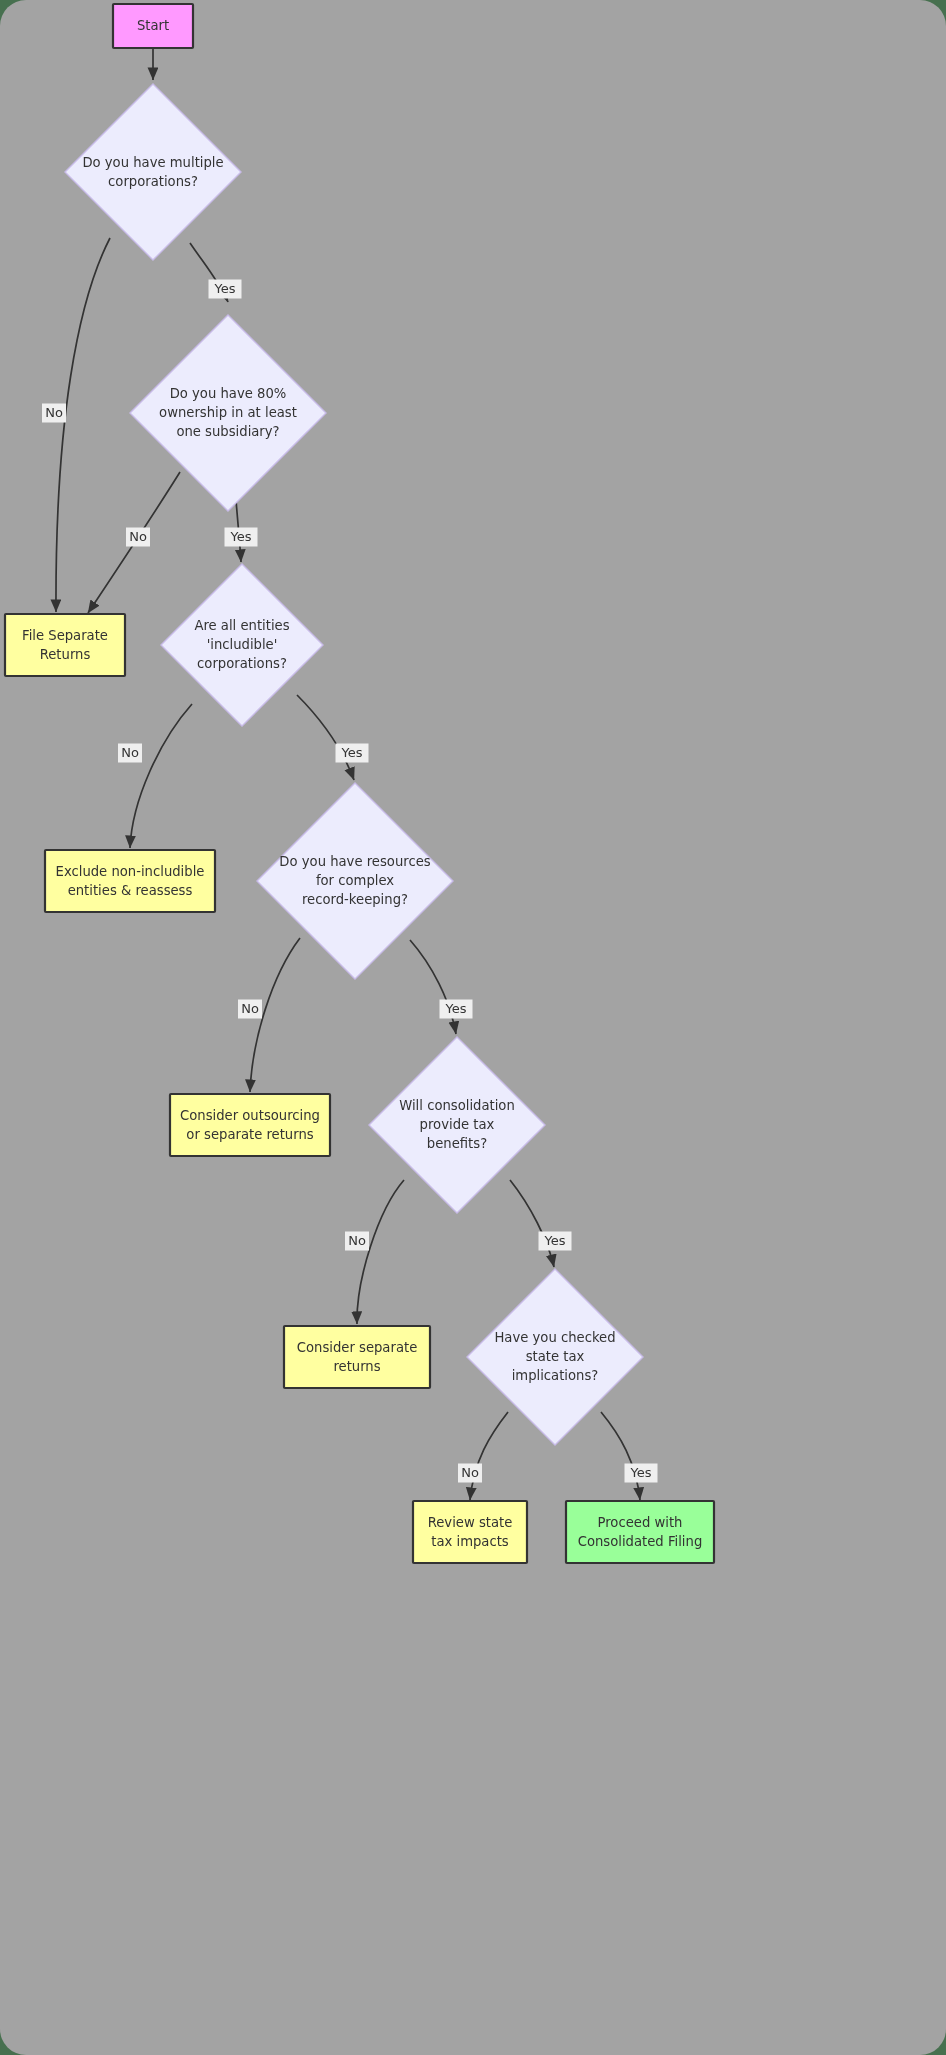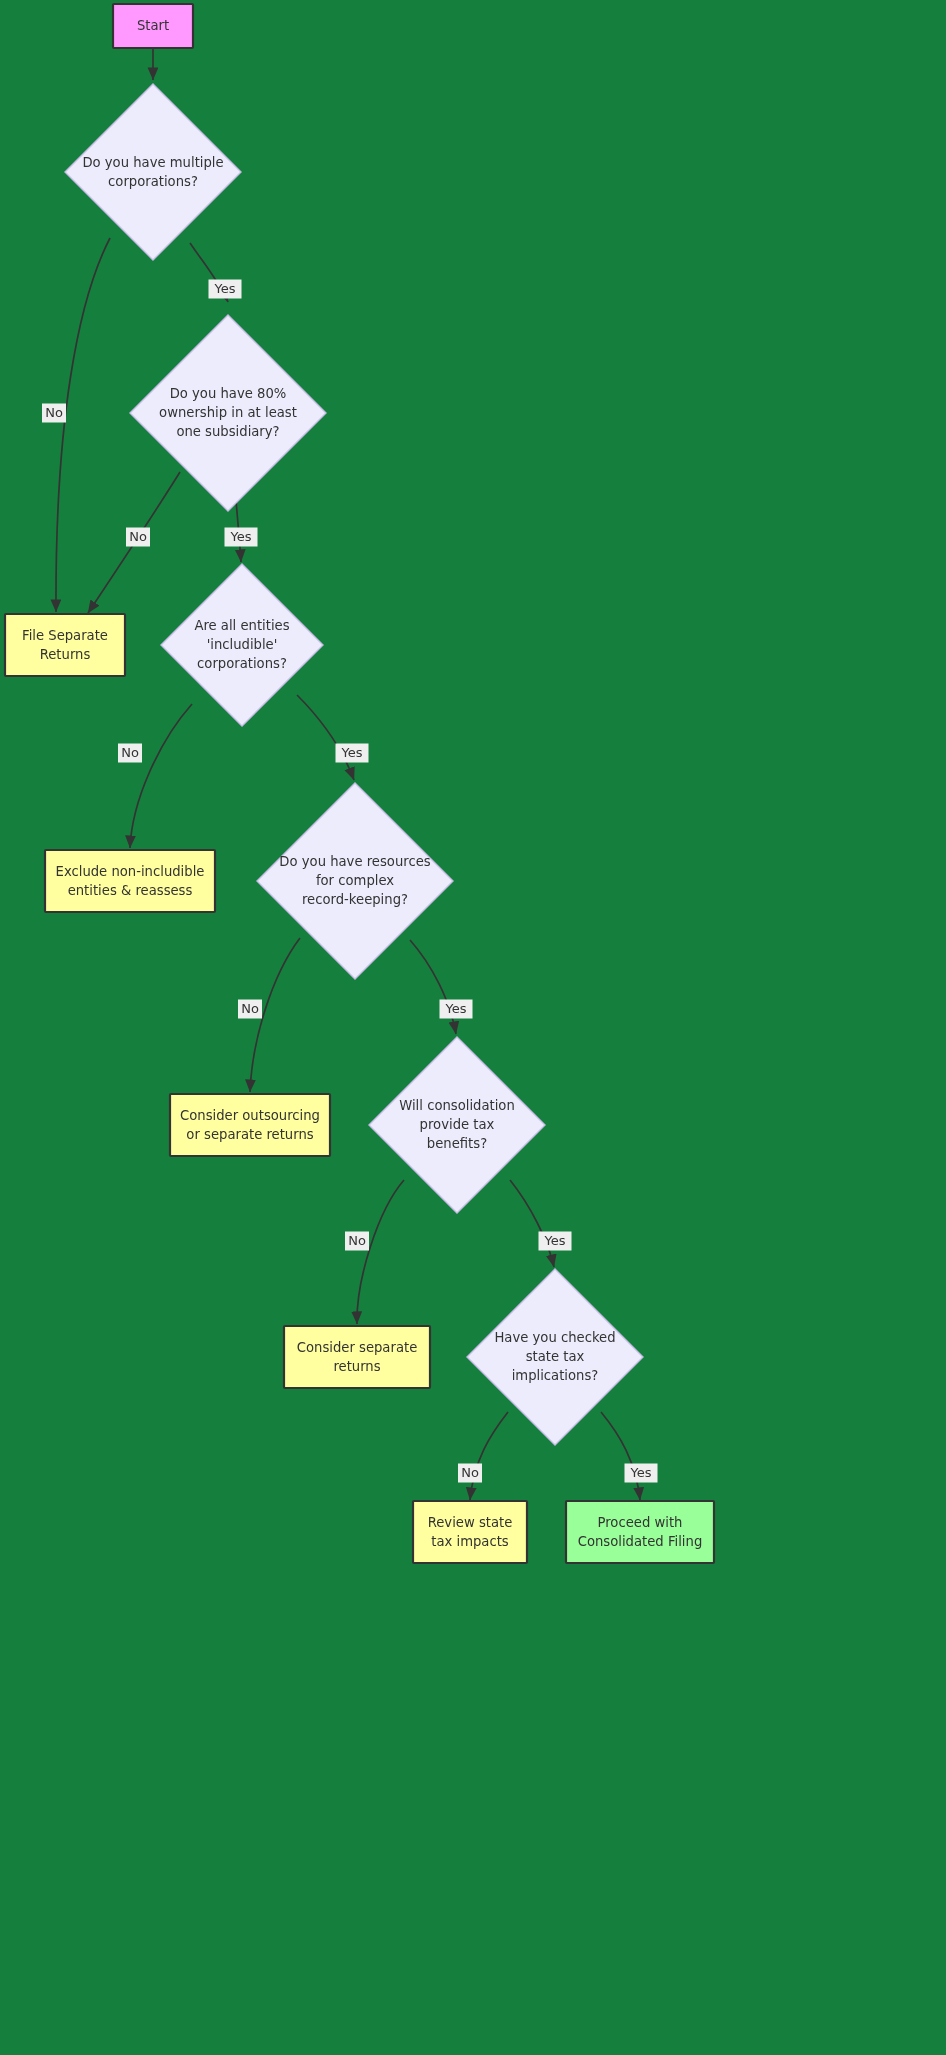--- a/index.html
+++ b/index.html
@@ -11,21 +11,22 @@
   body {
     width: 946px;
     height: 2055px;
     overflow: hidden;
     font-family: "DejaVu Sans", "Liberation Sans", sans-serif;
   }
   #flow-root {
     position: relative;
     width: 946px;
     height: 2055px;
-    background: #15803d;
+    background: #a3a3a3;
+    border-radius: 26px;
   }
   svg#flow-svg {
     position: absolute;
     left: 0;
     top: 0;
     width: 946px;
     height: 2055px;
     display: block;
   }
   .node-shape-rect {

